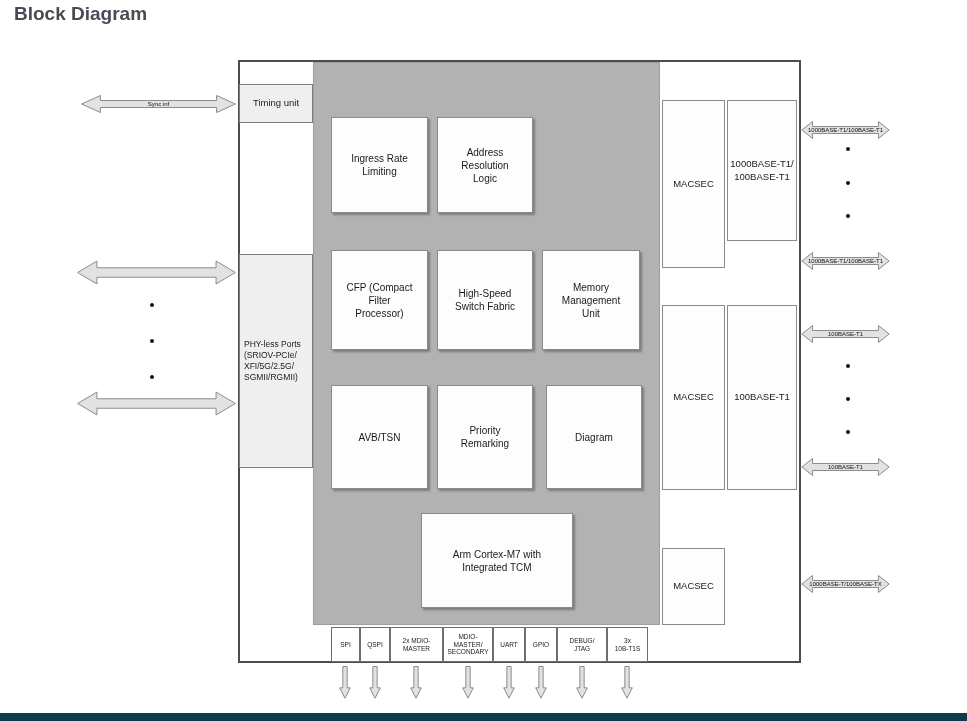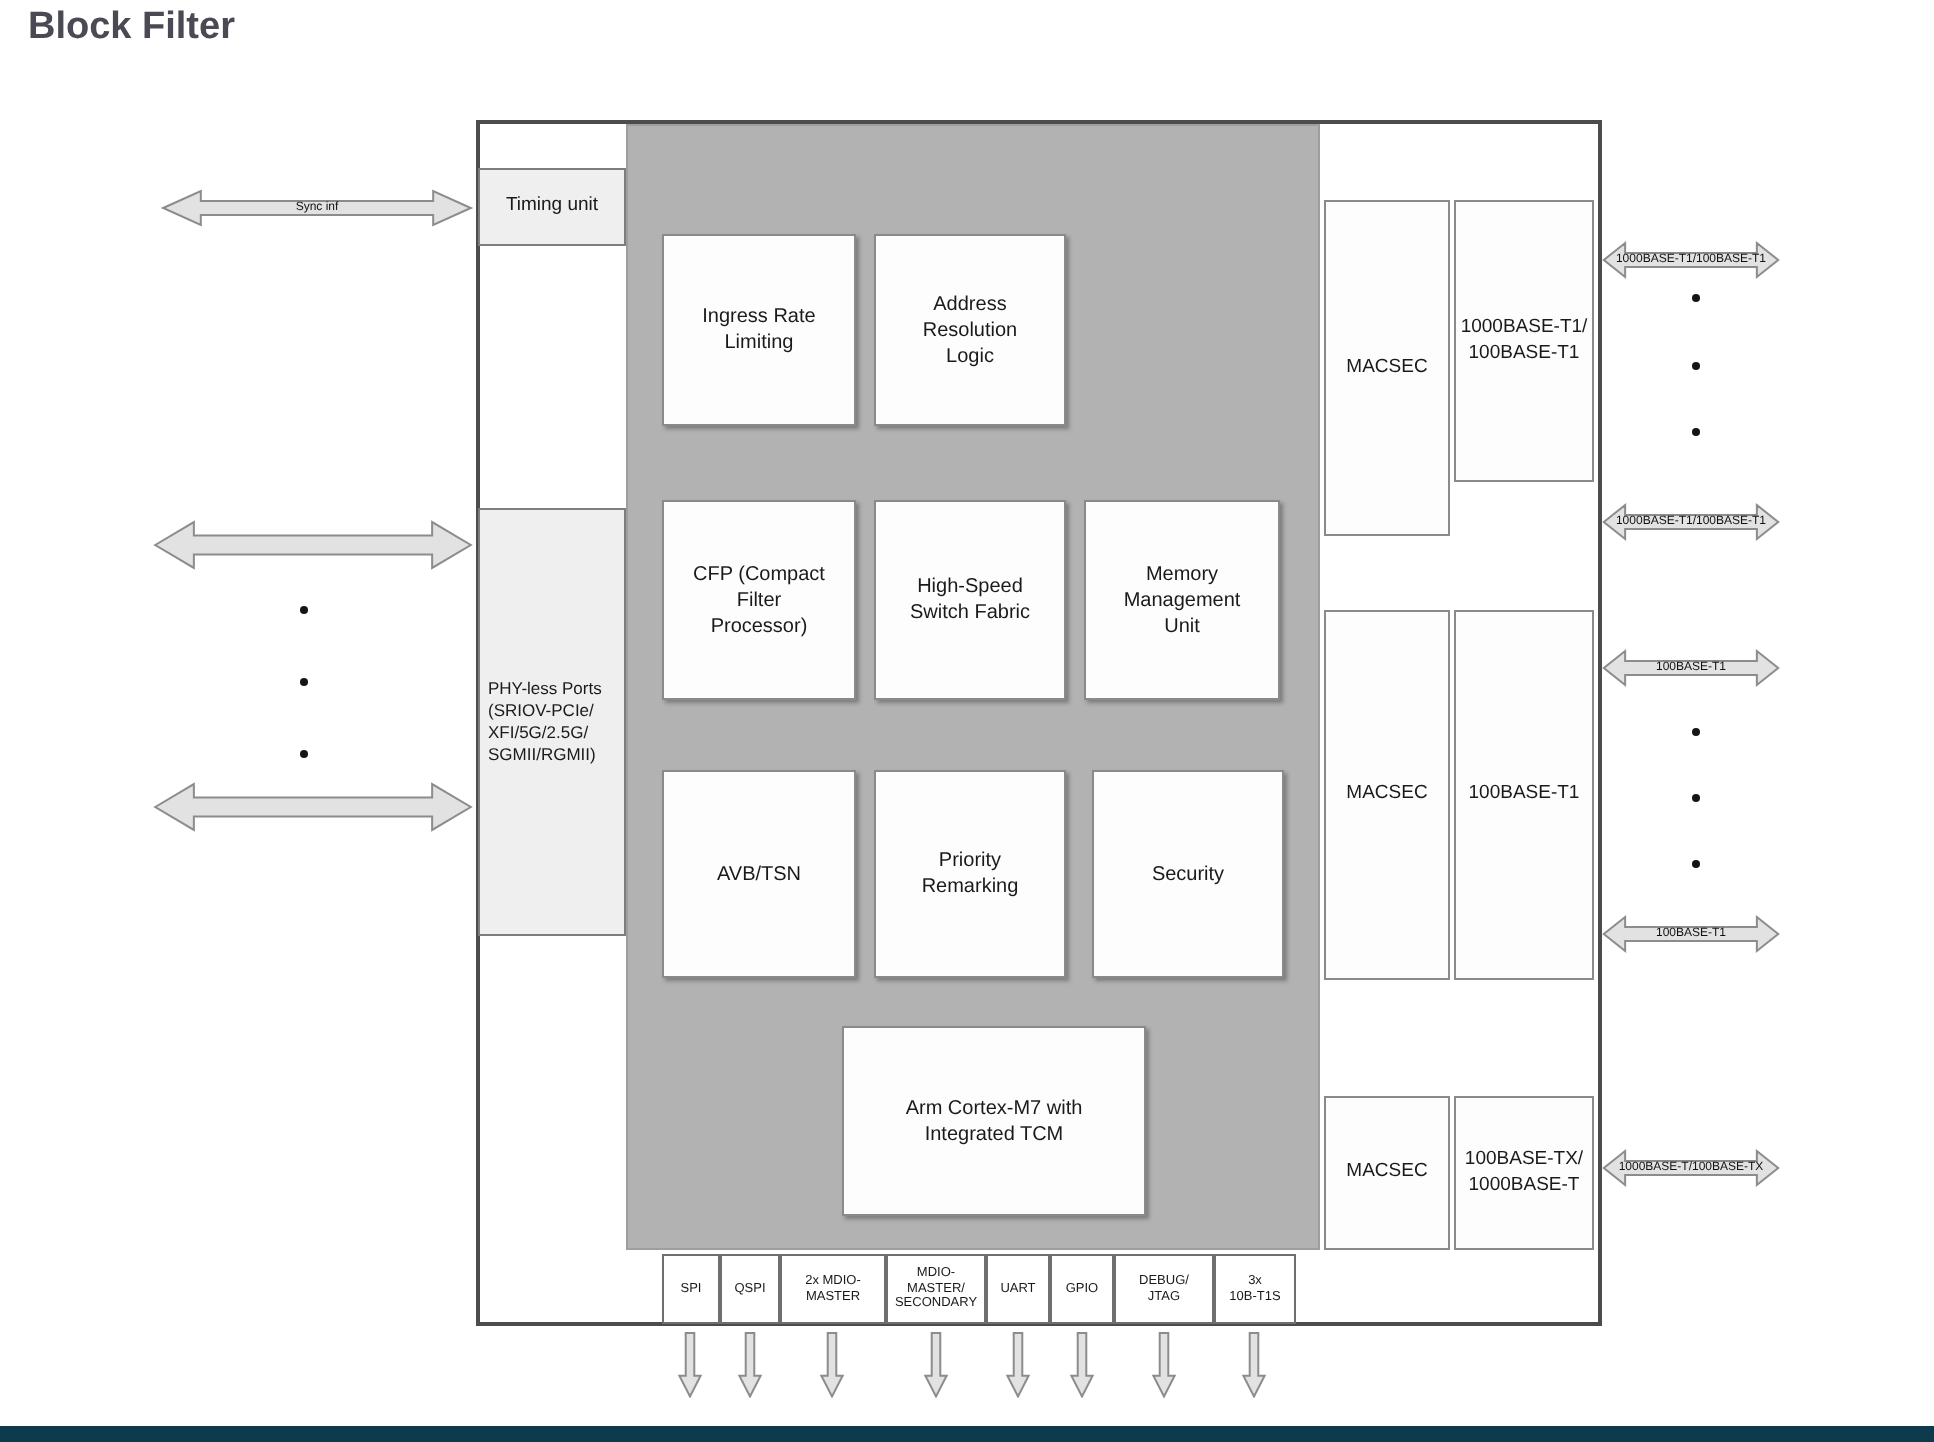--- a/index.html
+++ b/index.html
@@ -26,21 +26,21 @@
   .v-arrow { position: absolute; }
   .v-arrow svg { display: block; width: 100%; height: 100%; }
   .dot { position: absolute; width: 4px; height: 4px; border-radius: 50%; background: #151515; }
   .footer-bar { position: absolute; left: 0; top: 713px; width: 967px; height: 8px; background: #0e3a4e; }
 </style>
 </head>
 <body>
 
 <div id="canvas">
 
-  <h1 class="title">Block Filter</h1>
+  <h1 class="title">Block Diagram</h1>
 
   <div class="outer"></div>
   <div class="core"></div>
 
   <div class="graybox" style="left:239px;top:84px;width:74px;height:39px">
     <span>Timing unit</span>
   </div>
   <div class="graybox phyless" style="left:239px;top:254px;width:74px;height:214px">
     <span>PHY-less Ports
 (SRIOV-PCIe/
@@ -72,21 +72,21 @@
   <div class="blk" style="left:542px;top:250px;width:98px;height:100px">
     <span>Memory
 Management
 Unit</span>
   </div>
   <div class="blk" style="left:437px;top:385px;width:96px;height:104px">
     <span>Priority
 Remarking</span>
   </div>
   <div class="blk" style="left:546px;top:385px;width:96px;height:104px">
-    <span>Security</span>
+    <span>Diagram</span>
   </div>
   <div class="blk" style="left:421px;top:513px;width:152px;height:95px">
     <span>Arm Cortex-M7 with
 Integrated TCM</span>
   </div>
 
   <div class="side" style="left:662px;top:100px;width:63px;height:168px">
     <span>MACSEC</span>
   </div>
   <div class="side" style="left:727px;top:100px;width:70px;height:141px">
@@ -94,24 +94,20 @@
 100BASE-T1</span>
   </div>
   <div class="side" style="left:662px;top:305px;width:63px;height:185px">
     <span>MACSEC</span>
   </div>
   <div class="side" style="left:727px;top:305px;width:70px;height:185px">
     <span>100BASE-T1</span>
   </div>
   <div class="side" style="left:662px;top:548px;width:63px;height:77px">
     <span>MACSEC</span>
-  </div>
-  <div class="side" style="left:727px;top:548px;width:70px;height:77px">
-    <span>100BASE-TX/
-1000BASE-T</span>
   </div>
 
   <div class="port" style="left:331px;top:627px;width:29px;height:35px">
     <span>SPI</span>
   </div>
   <div class="port" style="left:360px;top:627px;width:30px;height:35px">
     <span>QSPI</span>
   </div>
   <div class="port" style="left:390px;top:627px;width:53px;height:35px">
     <span>2x MDIO-

